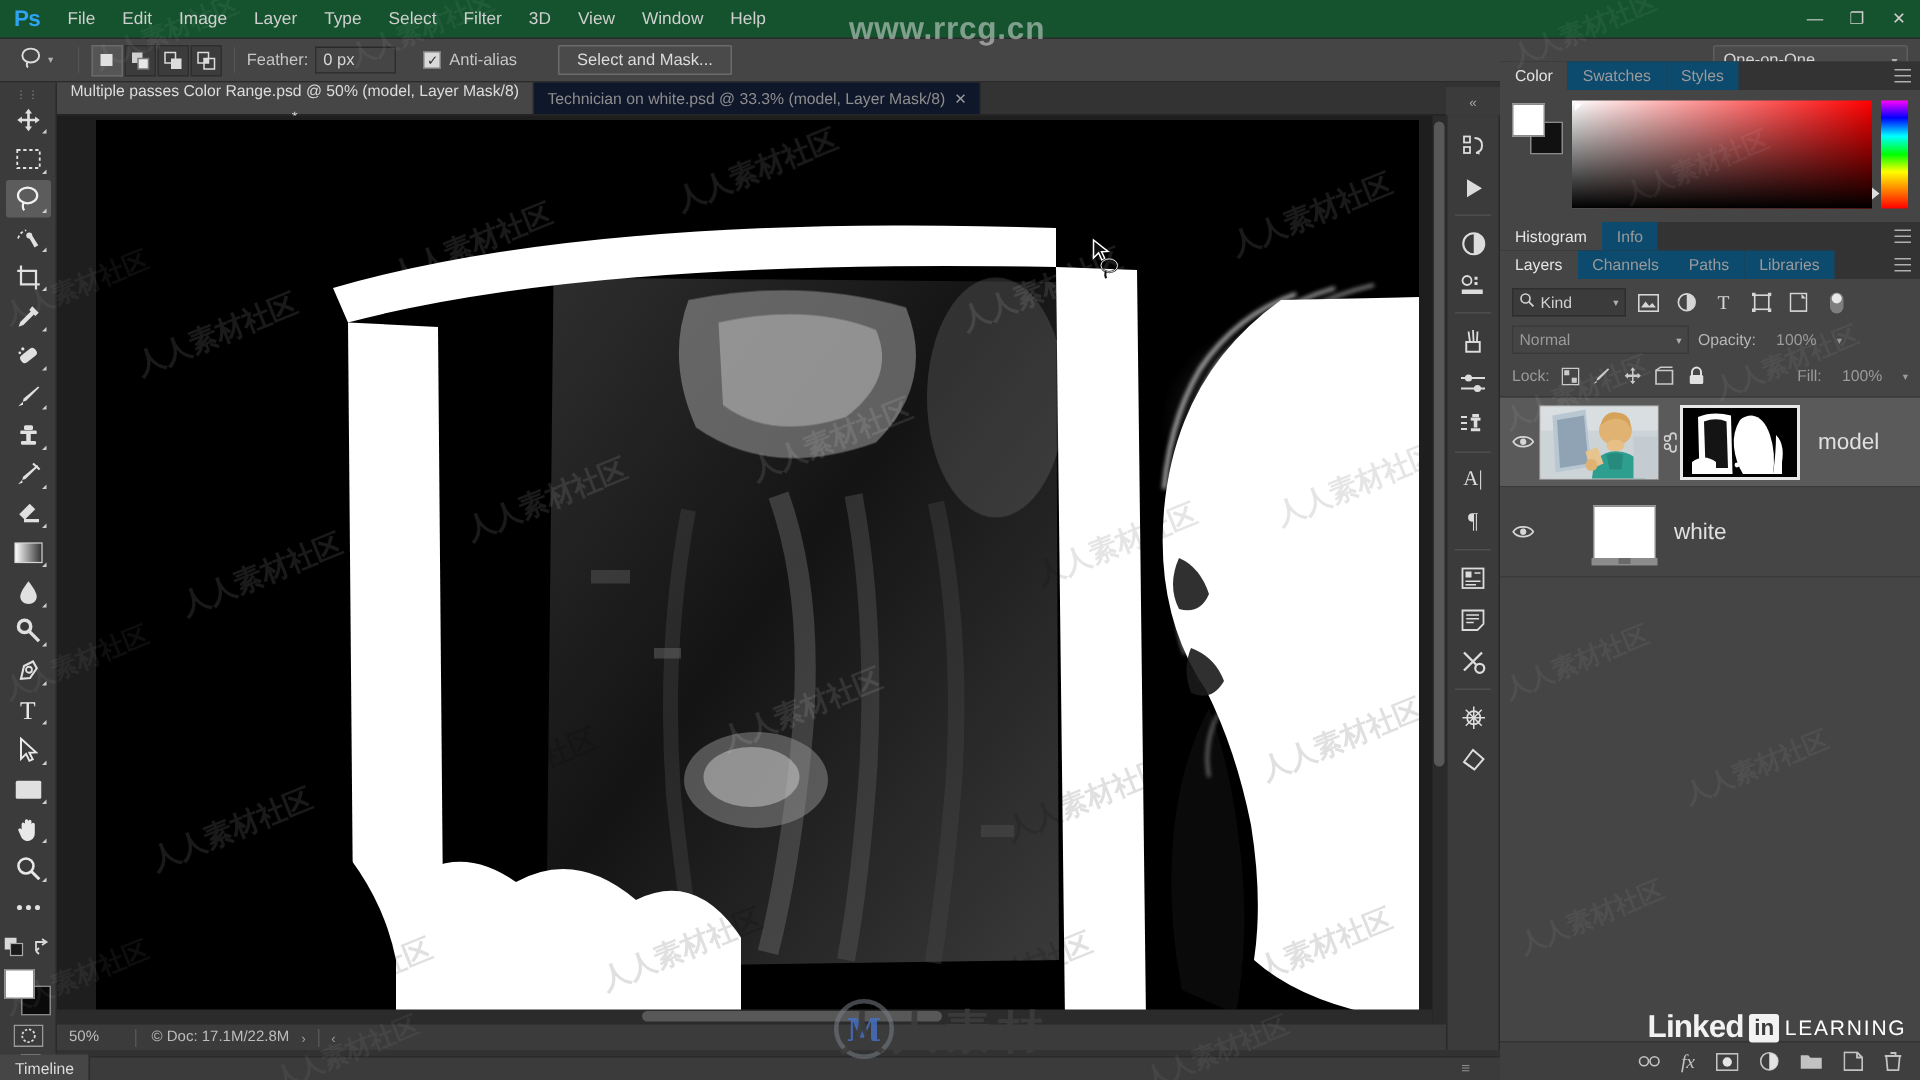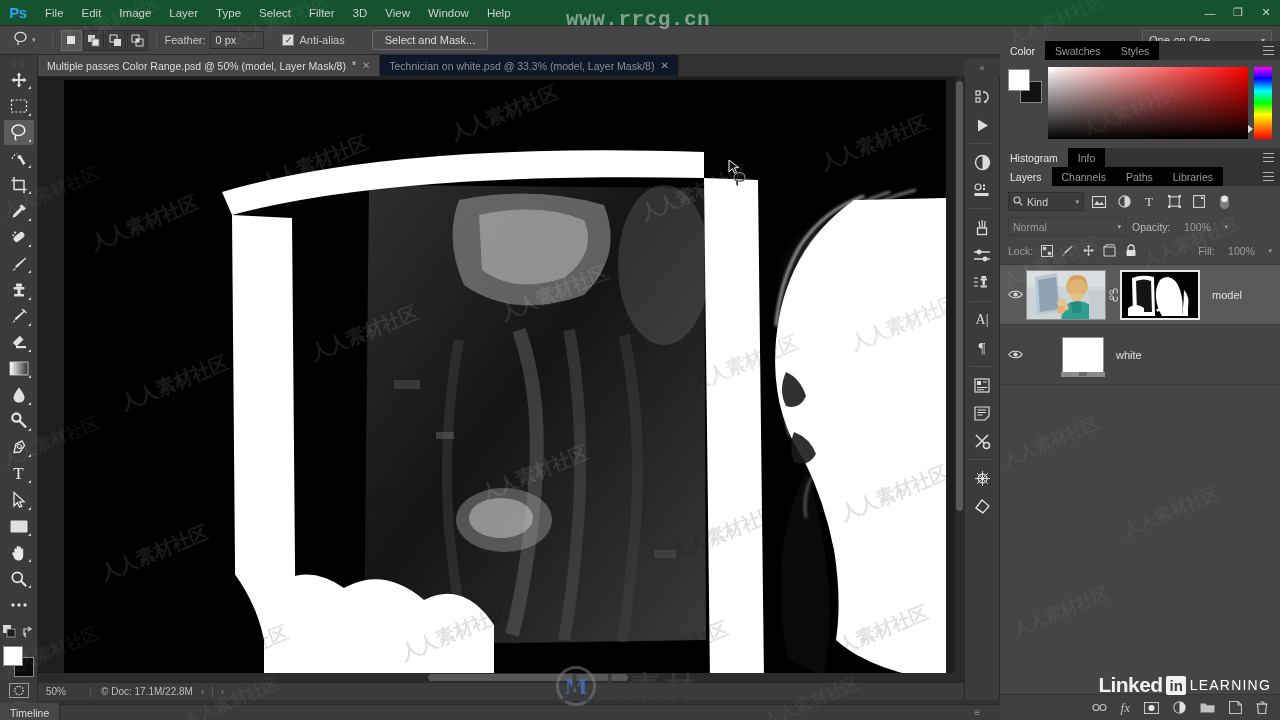--- a/index.html
+++ b/index.html
@@ -124,21 +124,21 @@
     position: absolute; left: 38px; top: 55px; right: 316px; height: 22px;
     background: #333; display: flex; align-items: stretch;
     border-bottom: 1px solid #252525;
   }
   .doctab {
     display: flex; align-items: center; gap: 6px;
     padding: 0 9px; font-size: 10.5px; color: #8e8e8e;
     background: #0f172a; border-right: 1px solid #2a2a2a;
     max-width: 380px; white-space: nowrap;
   }
-  .doctab.active { background: #464646; color: #dcdcdc; }
+  .doctab.active { background: #464646; color: #dcdcdc; flex-direction: column; }
   .doctab .tab-close { font-size: 10px; color: #9a9a9a; }
   .doctab .asterisk { font-size: 10px; }
 
   
   .canvas-wrap {
     position: absolute; left: 38px; top: 77px; right: 316px; bottom: 38px;
     background: #1e1e1e; overflow: hidden;
   }
   .canvas-art {
     position: absolute; left: 26px; top: 3px; width: 882px; height: 600px;
@@ -197,21 +197,21 @@
   .rightpanels {
     position: absolute; right: 0; top: 41px; width: 280px; bottom: 0;
     background: #3b3b3b; display: flex; flex-direction: column;
   }
   .panel-tabs {
     display: flex; align-items: stretch; height: 19px;
     background: #333; position: relative;
   }
   .panel-tab {
     padding: 0 10px; display: flex; align-items: center;
-    font-size: 10.5px; color: #9a9a9a; background: #000000;
+    font-size: 10.5px; color: #9a9a9a; background: #0c4a6e;
   }
   .panel-tab.active { background: #454545; color: #e5e5e5; }
   .panel-menu {
     position: absolute; right: 6px; top: 5px; width: 11px; height: 9px;
     display: flex; flex-direction: column; justify-content: space-between;
   }
   .panel-menu i { display: block; height: 1px; background: #b0b0b0; }
 
   
   .colorpanel { background: #454545; padding: 7px 8px 9px 8px; display: flex; gap: 6px; }
@@ -274,21 +274,21 @@
   .eye-cell { width: 22px; display: flex; align-items: center; justify-content: center; }
   .thumb-img {
     width: 80px; height: 50px; border: 1px solid #8c8c8c; background: #fff;
     position: relative; overflow: hidden;
   }
   .link-cell { width: 14px; display: flex; align-items: center; justify-content: center; }
   .thumb-mask {
     width: 80px; height: 50px; border: 2px solid #e8e8e8; background: #000;
     position: relative; overflow: hidden;
   }
-  .layer-name { margin-left: 12px; font-size: 11px; color: #e0e0e0; }
+  .layer-name { margin-left: 12px; font-size: 15px; color: #e0e0e0; }
   .thumb-white {
     width: 42px; height: 36px; background: #fff; border: 1px solid #8c8c8c;
     margin-left: 36px; position: relative;
   }
   .thumb-white .base { position: absolute; left: -2px; right: -2px; bottom: -5px; height: 5px;
                        background: #8c8c8c; }
   .thumb-white .stand { position: absolute; left: 50%; margin-left:-4px; bottom:-4px;
                         width: 8px; height: 4px; background: #6a6a6a; }
   .panel-bottom {
     height: 26px; background: #3f3f3f; border-top: 1px solid #333;
@@ -298,21 +298,20 @@
   .pb-ico { color: #c2c2c2; font-size: 11px; display:flex; align-items:center; }
 
   
   .wm {
     position: absolute; pointer-events: none; font-weight: bold;
     color: rgba(255,255,255,0.16);
   }
   .wm-top {
     left: 566px; top: 8px; font-size: 21px; letter-spacing: 0.5px;
     color: rgba(235,235,235,0.5);
-    font-family: Liberation Mono, monospace;
   }
   .wm-cn {
     left: 560px; top: 668px; font-size: 30px; color: rgba(60,60,60,0.92);
     letter-spacing: 5px; font-family: "DejaVu Sans", sans-serif; font-weight: bold;
   }
   .wm-cn-logo {
     position: absolute; left: 556px; top: 666px; width: 40px; height: 40px;
     border-radius: 50%; border: 3px solid rgba(120,125,135,0.55);
     display: flex; align-items: center; justify-content: center;
     color: rgba(70,110,190,0.85); font-size: 21px; font-weight: bold;

